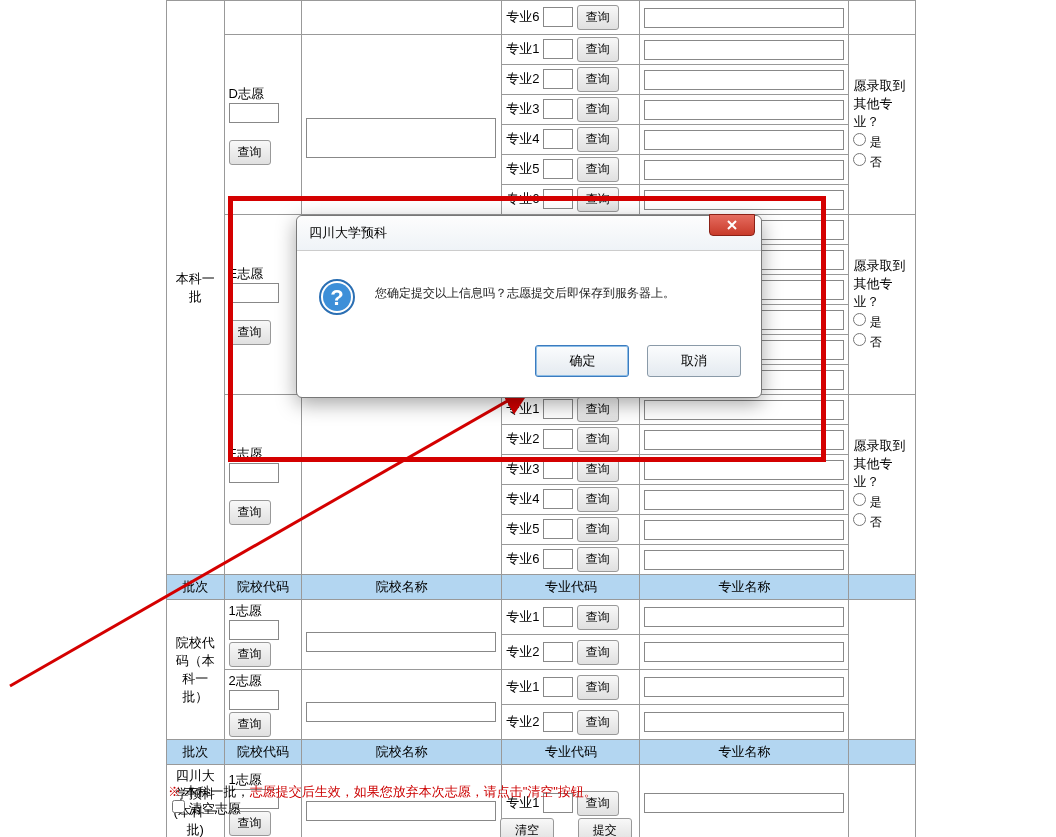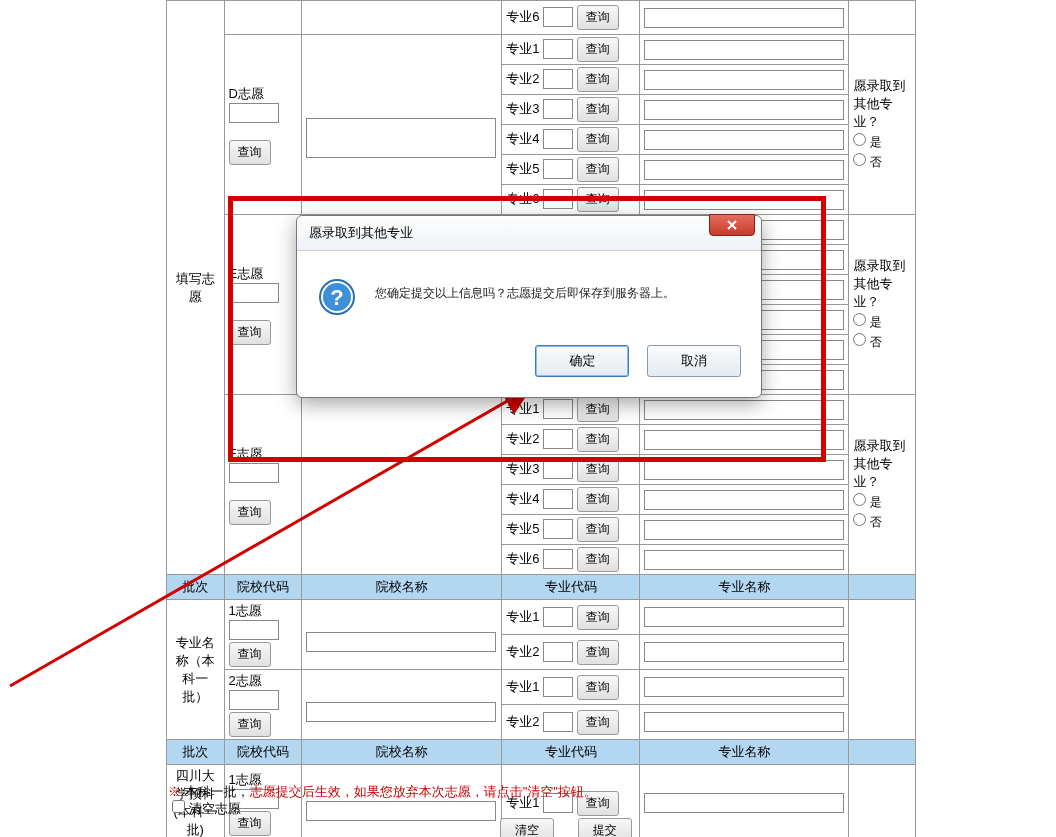--- a/index.html
+++ b/index.html
@@ -202,21 +202,21 @@
       box-shadow: 0 0 0 1px #8cbde6 inset;
     }
   </style>
 </head>
 <body>
 
 <table class="main-table">
 
   <tbody>
       <tr>
-    <td class="batch-col" rowspan="19">填写志愿</td>
+    <td class="batch-col" rowspan="19">本科一批</td>
     <td class="code-col" rowspan="1"></td>
     <td class="name-col" rowspan="1"></td>
     <td class="major-col">
       <div class="major-row"><span>专业</span>6 <input class="small-input" style=""> <button class="query-btn">查询</button></div>
     </td>
     <td class="major-name-col"><input class="major-name-input" style=""></td>
     <td class="other-col" rowspan="1"></td>
   </tr>
 
   <tr>
@@ -330,21 +330,21 @@
   <tr class="header-row">
     <td>批次</td>
     <td>院校代码</td>
     <td>院校名称</td>
     <td>专业代码</td>
     <td>专业名称</td>
     <td></td>
   </tr>
 
   <tr>
-    <td class="batch-col" rowspan="4">专业名称（本科一批）</td>
+    <td class="batch-col" rowspan="4">院校代码（本科一批）</td>
     <td class="code-col" rowspan="2" style="text-align:left">
       <span>1志愿</span><br>
       <input class="code-input" style=""><br>
       <button class="query-btn">查询</button>
     </td>
     <td class="name-col" rowspan="2"><br><input class="name-input-small" style=""></td>
     <td class="major-col"><span>专业</span>1 <input class="small-input" style=""> <button class="query-btn">查询</button></td>
     <td><input class="major-name-input" style=""></td>
     <td rowspan="4"></td>
   </tr>
@@ -410,21 +410,21 @@
   <defs>
     <marker id="ah" markerWidth="12" markerHeight="12" refX="9" refY="5" orient="auto">
       <path d="M0,0 L10,5 L0,10 z" fill="#d40000"></path>
     </marker>
   </defs>
   <line x1="10" y1="336" x2="530" y2="38" stroke="#d40000" stroke-width="3" marker-end="url(#ah)"></line>
 </svg>
 
 <div class="modal">
   <div class="modal-title">
-    <span>愿录取到其他专业</span>
+    <span>四川大学预科</span>
     <div class="modal-close">
       <svg width="14" height="14" viewBox="0 0 14 14" style="vertical-align:middle">
         <path d="M3,3 L11,11 M11,3 L3,11" stroke="#fff" stroke-width="2" fill="none"></path>
       </svg>
     </div>
   </div>
   <div class="modal-body">
     <div class="modal-icon">
       <svg width="36" height="36" viewBox="0 0 36 36">
         <circle cx="18" cy="18" r="17" fill="#fff" stroke="#2b6fb3" stroke-width="2"></circle>

